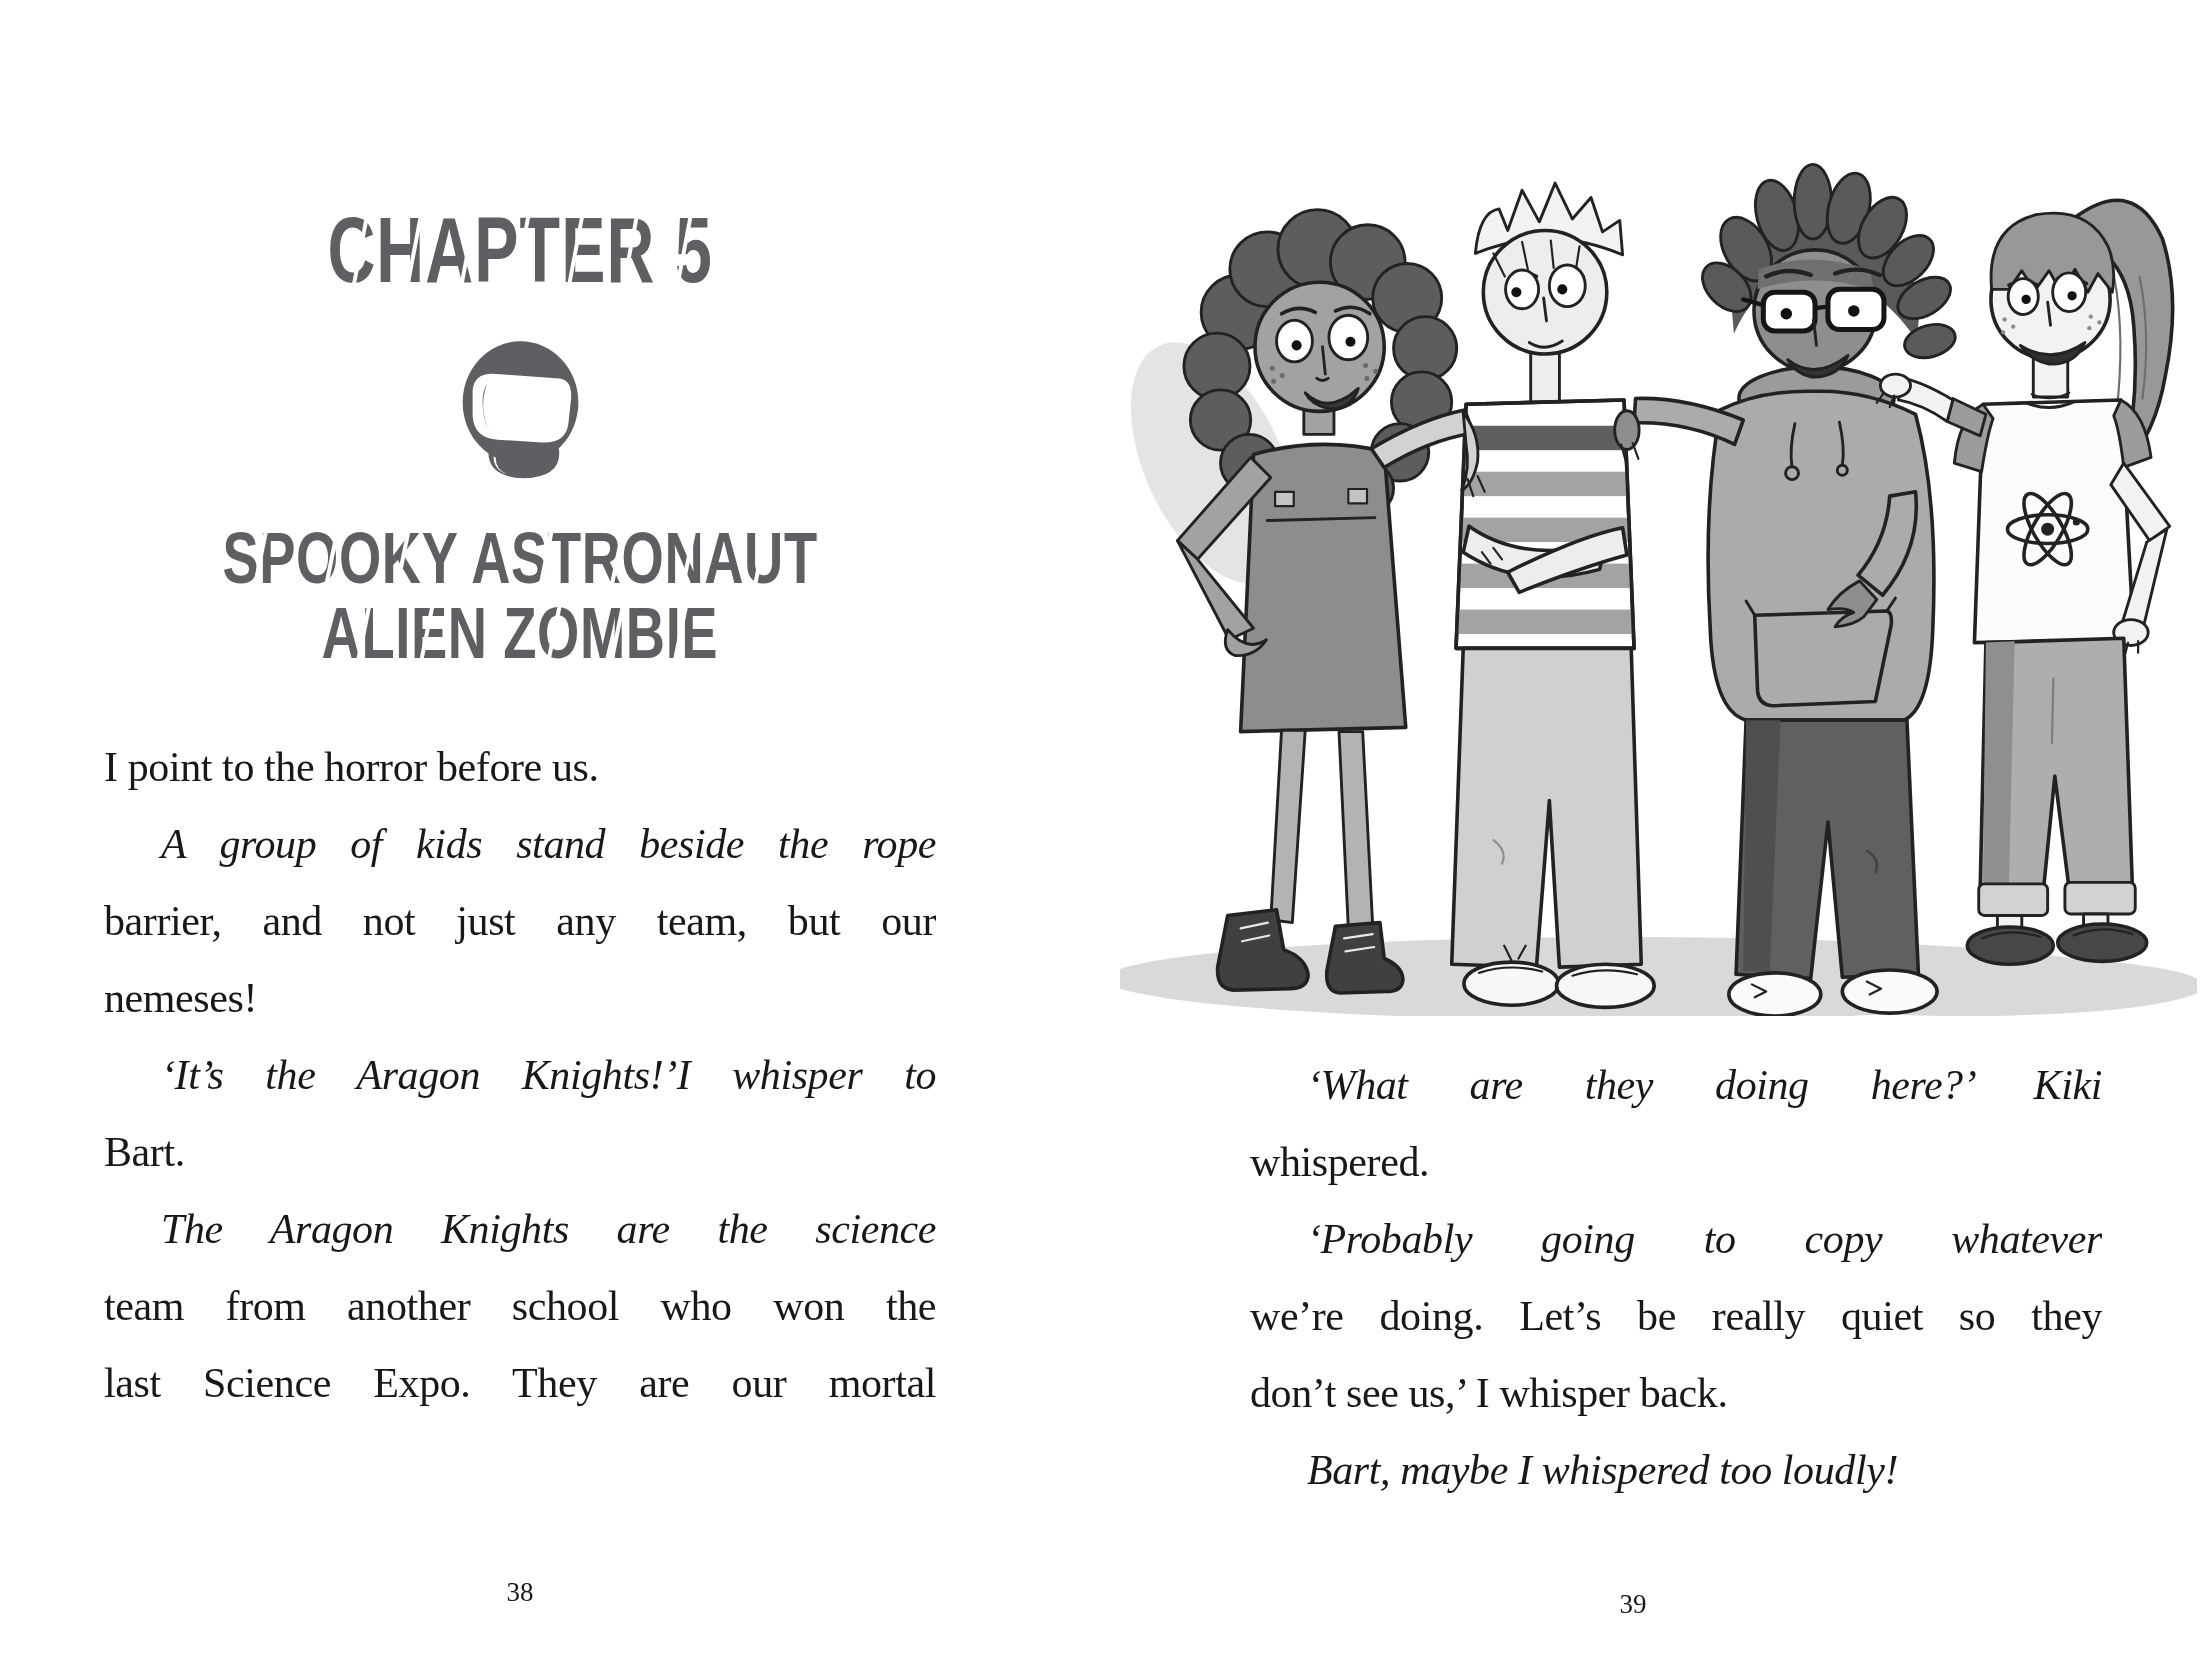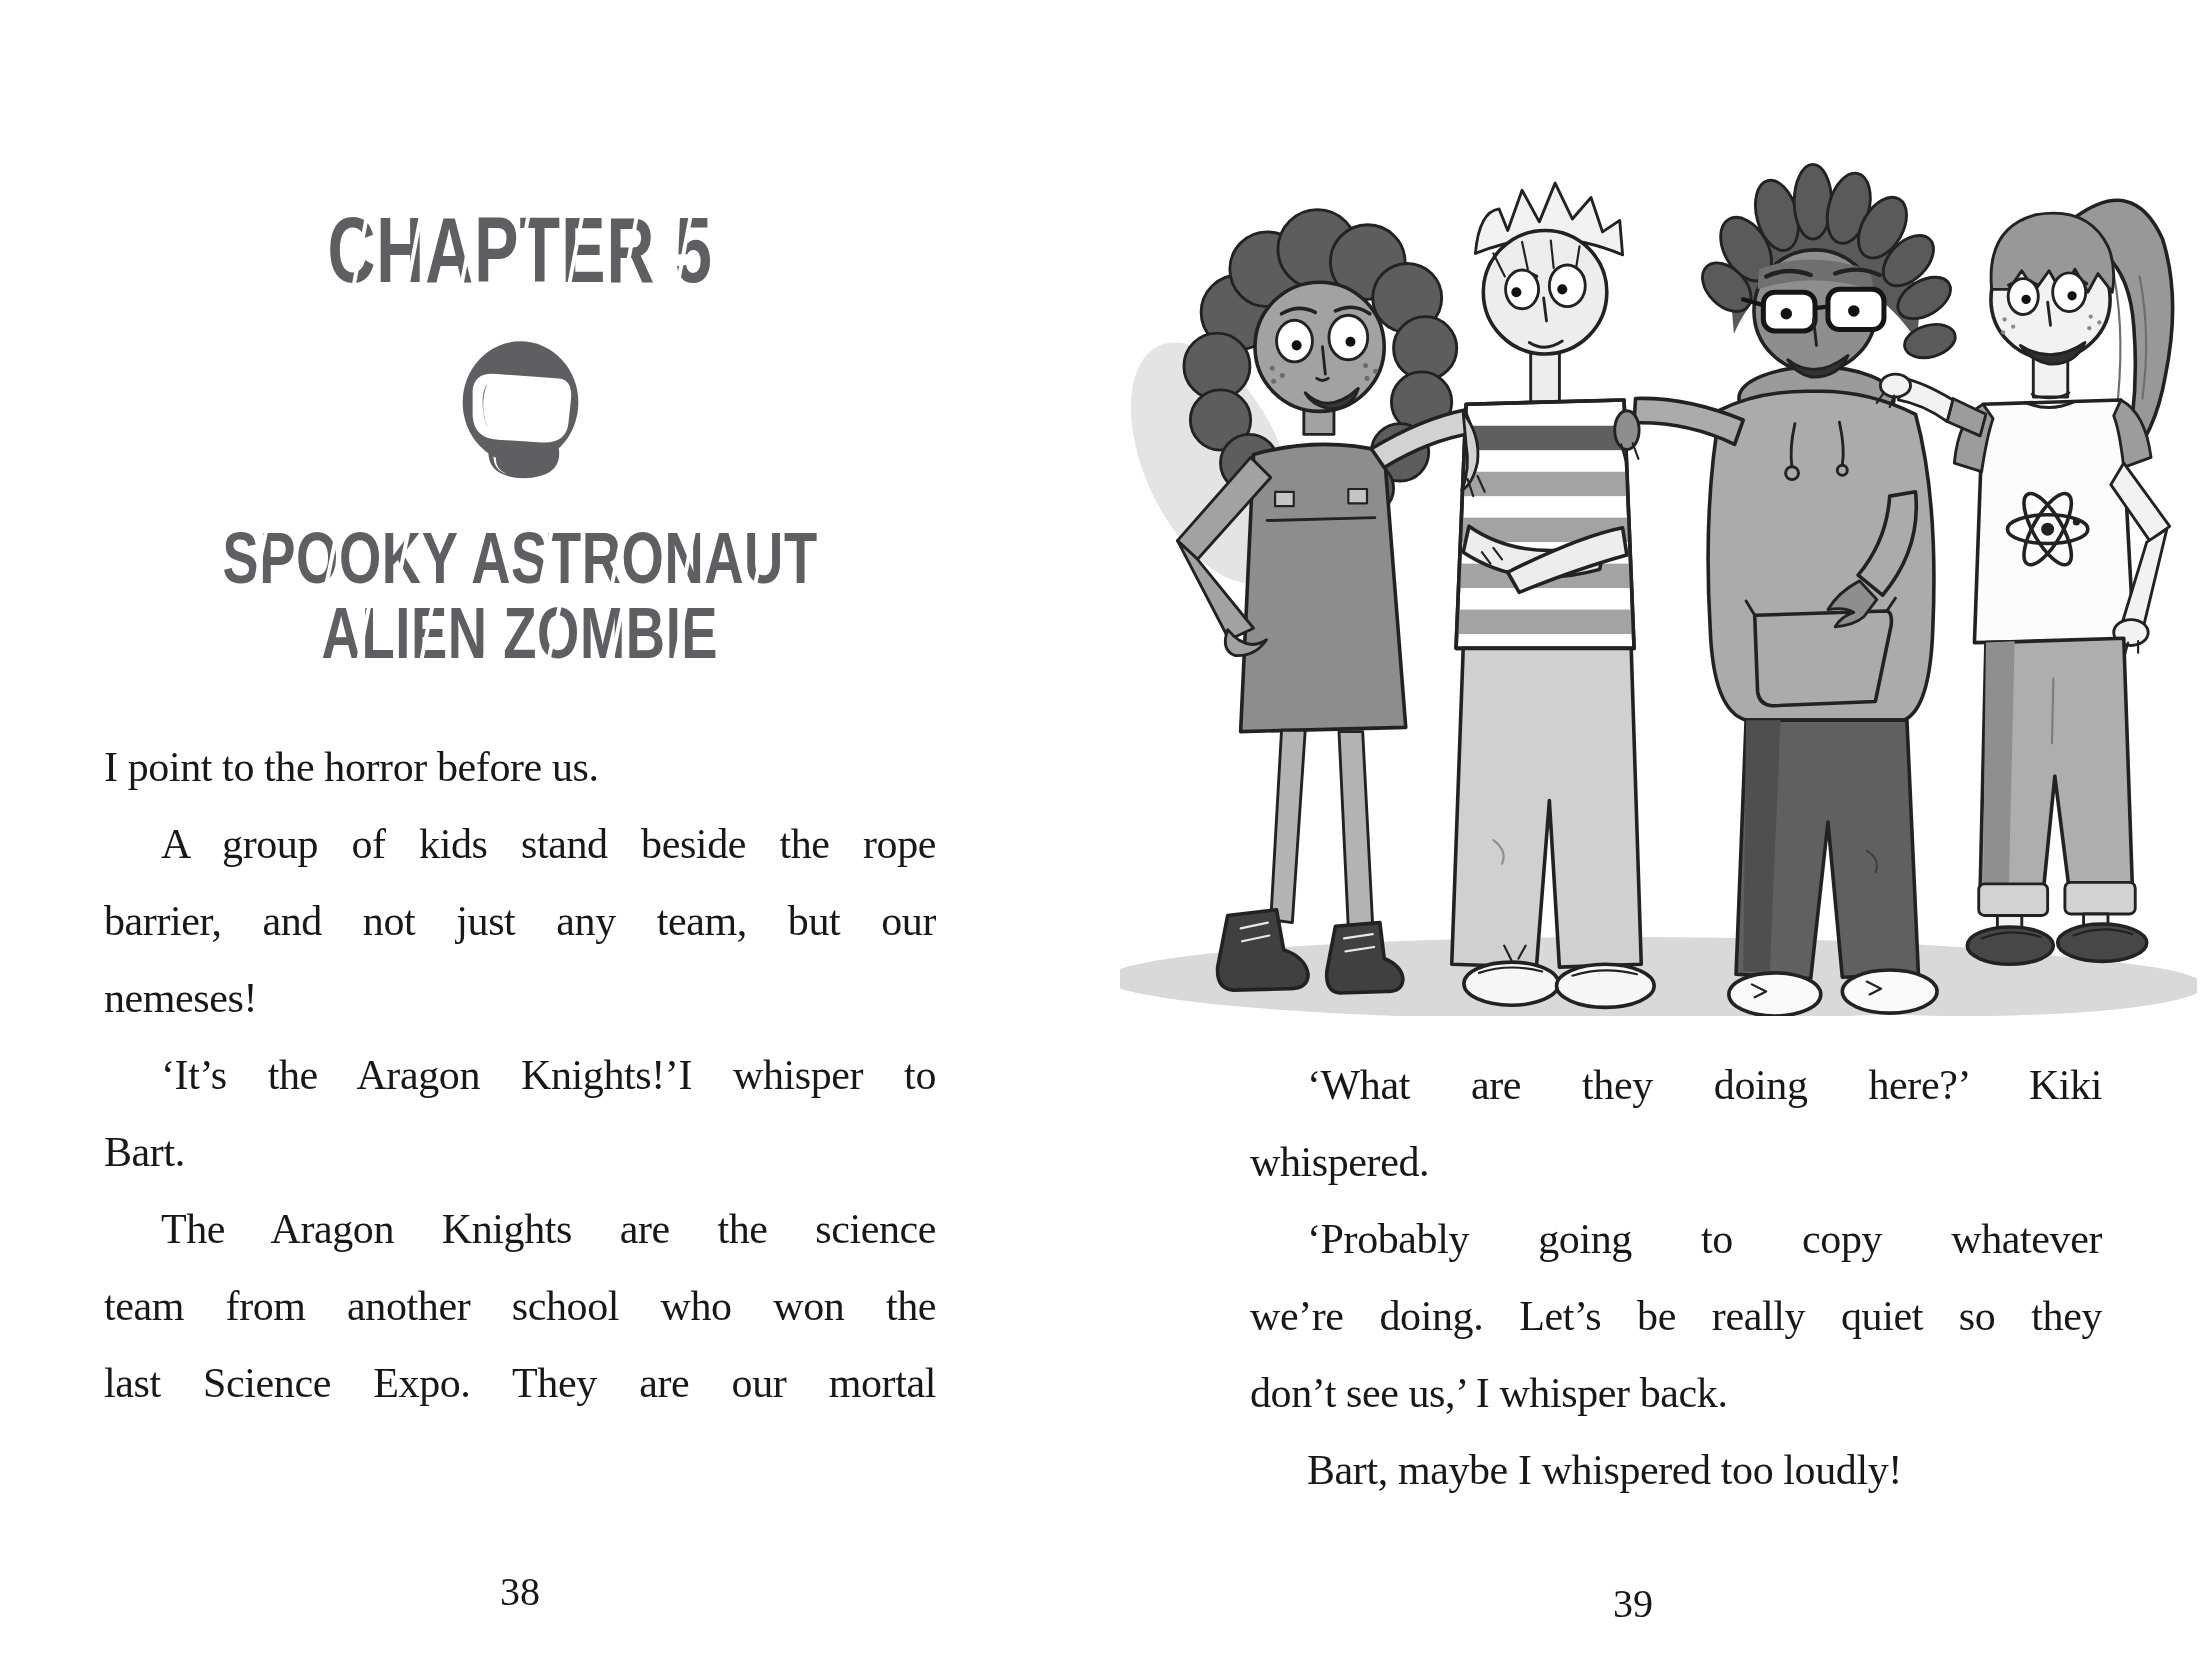--- a/index.html
+++ b/index.html
@@ -21,23 +21,23 @@
        transform:rotate(15deg);}
   .helmet-box{margin-top:29px;height:147px;}
 
   
   .body-col{position:absolute;font-size:42px;letter-spacing:-0.4px;}
   .body-col.left{left:104px;top:729px;width:832px;}
   .body-col.right{left:1250px;top:1047px;width:852px;}
   .line{height:77px;line-height:77px;text-align:justify;text-align-last:justify;
         overflow:hidden;white-space:nowrap;}
   .line.last{text-align:right;text-align-last:left;}
-  .line.ind{text-indent:57px;}
-
-  .pageno{position:absolute;top:1574px;font-size:40px;line-height:36px;text-align:center;}
+  .line.ind{text-indent:57px;font-style:italic;}
+
+  .pageno{position:absolute;top:1574px;font-size:27px;line-height:36px;text-align:center;}
   .pageno.l{left:104px;width:832px;}
   .pageno.r{left:1590px;width:86px;margin-top:12px;}
 
   .illustration{position:absolute;left:1120px;top:61px;width:1077px;height:955px;}
 </style>
 </head>
 <body>
 
 <div class="spread">
 

